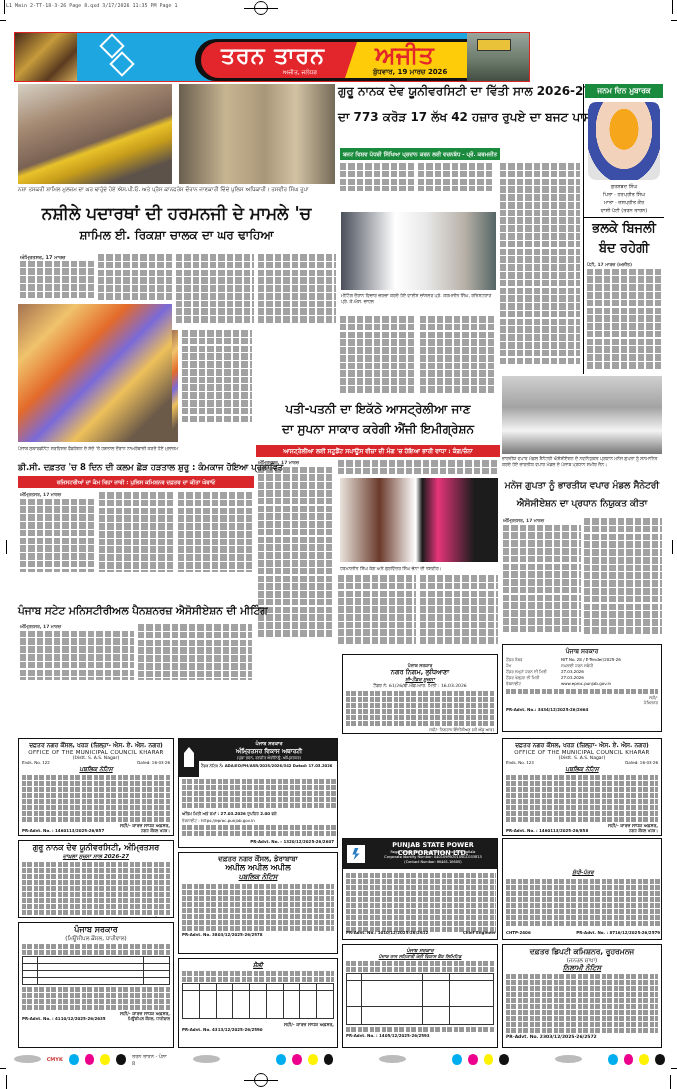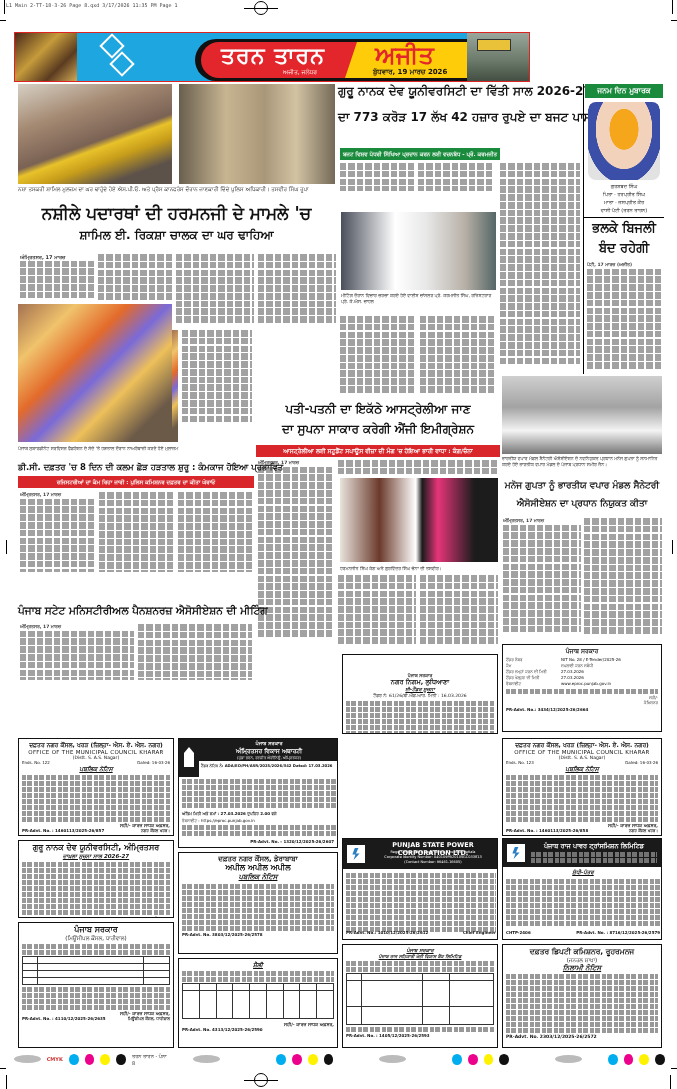--- a/index.html
+++ b/index.html
@@ -418,21 +418,21 @@
       <div>www.eproc.punjab.gov.in</div>
   </div>
   <div class="ad-lines" style="margin-top:3px;">
       <span></span>
     </div>
   <div style="text-align:right;font-size:4px;">ਸਹੀ/-</div>
   <div style="text-align:right;font-size:4px;">ਕੰਮਿਸ਼ਨਰ</div>
   <div class="bold-foot" style="font-size:4px;margin-top:2px;">PR-Advt. No.: 3434/12/2025-26/2664</div>
 </div>
 
-<div class="abs box" style="left:342px;top:654px;width:156px;height:80px;padding:18px 3px;">
+<div class="abs box" style="left:342px;top:654px;width:156px;height:80px;padding:8px 3px;">
   <div class="ad-title" style="font-size:4.5px;">ਪੰਜਾਬ ਸਰਕਾਰ</div>
   <div class="ad-title" style="font-size:6.5px;">ਨਗਰ ਨਿਗਮ, ਲੁਧਿਆਣਾ</div>
   <div class="ad-title underline" style="font-size:5px;">ਈ-ਟੈਂਡਰ ਸੂਚਨਾ</div>
   <div class="ad-small" style="text-align:center;">ਟੈਂਡਰ ਨੰ: 61/26/ਬੀ.ਐਂਡ.ਆਰ. ਮਿਤੀ : 16.03.2026</div>
   <div class="ad-lines" style="margin-top:3px;">
       <span></span>
       <span></span>
       <span></span>
       <span></span>
       <span></span>
@@ -582,30 +582,20 @@
       <span></span>
       <span></span>
     </div>
   <div class="abs" style="left:3px;top:91px;width:150px;display:flex;justify-content:space-between;font-size:4px;font-weight:bold;">
     <span>PR-Advt. No.: 1010/12/2025-26/2612</span>
     <span>Chief Engineer</span>
   </div>
 </div>
 
 <div class="abs box" style="left:502px;top:838px;width:160px;height:102px;">
-  <div class="abs box-dark" style="left:0;top:0;width:160px;height:28px;">
-    <div class="abs" style="left:4px;top:5px;width:18px;height:18px;background:#fff;">
-      <div style="position:absolute;left:3px;top:3px;width:12px;height:12px;background:#2a7fc4;clip-path:polygon(40% 0,70% 0,50% 45%,80% 45%,30% 100%,45% 55%,20% 55%);"></div>
-    </div>
-    <div class="abs" style="left:26px;top:3px;width:130px;font-size:6.5px;font-weight:bold;color:#fff;text-align:center;">ਪੰਜਾਬ ਰਾਜ ਪਾਵਰ ਟ੍ਰਾਂਸਮਿਸ਼ਨ ਲਿਮਿਟਿਡ</div>
-    <div class="abs ad-lines" style="left:28px;top:13px;width:126px;filter:invert(1);">
-        <span></span>
-        <span></span>
-      </div>
-  </div>
   <div class="abs ad-title underline" style="left:0;top:30px;width:160px;font-size:5.5px;">ਸ਼ੁੱਧੀ-ਪੱਤਰ</div>
   <div class="abs ad-lines" style="left:3px;top:40px;width:154px;">
       <span></span>
       <span></span>
       <span></span>
       <span></span>
       <span></span>
       <span></span>
       <span></span>
       <span></span>

